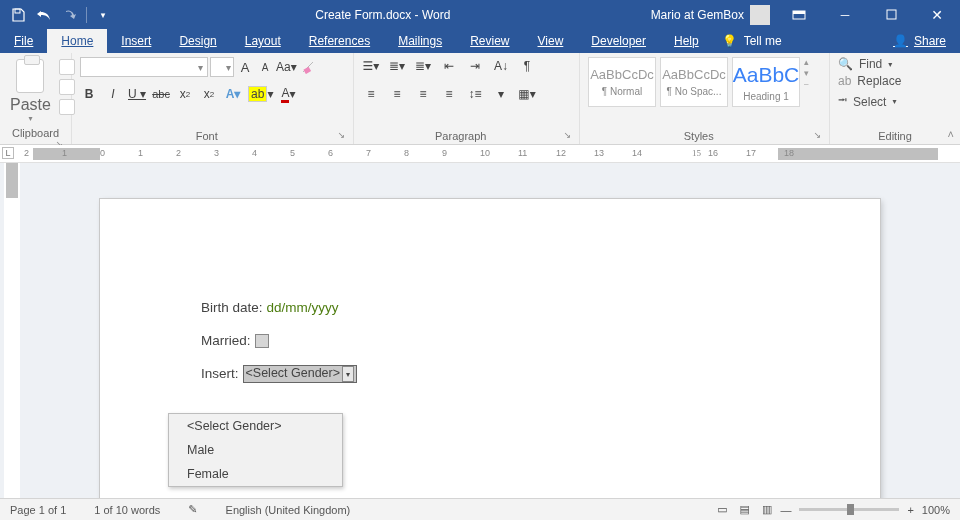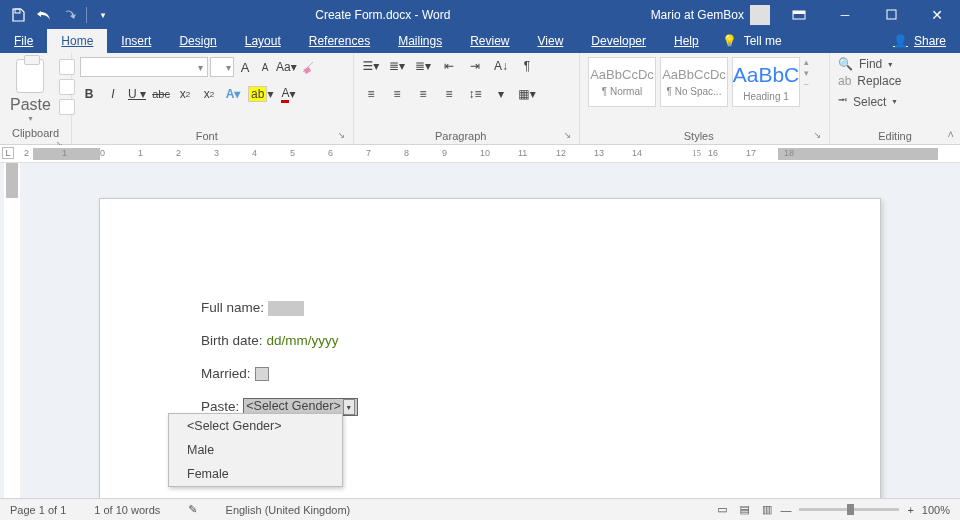--- a/index.html
+++ b/index.html
@@ -287,33 +287,29 @@
     </div>
 </div>
 
 <div class="workspace">
   <div class="vruler">
     <div class="vdark" style="top:0;height:35px"></div>
   </div>
   <div class="page">
     <div class="doc">
       <div class="fld">
-          <span>Full name:</span> 
-          <span class="tbox"></span>
-        </div>
-      <div class="fld">
           <span>Birth date:</span> 
           <span class="date">dd/mm/yyyy</span>
         </div>
       <div class="fld">
           <span>Married:</span> 
           <span class="chk"></span>
         </div>
       <div class="fld">
-          <span>Paste:</span>
+          <span>Insert:</span>
         <span class="combo">
             <span>&lt;Select Gender&gt;</span>
             <span class="dd">▾</span>
           </span>
       </div>
     </div>
     <div class="menu">
       <div class="mi">&lt;Select Gender&gt;</div>
       <div class="mi">Male</div>
       <div class="mi">Female</div>

